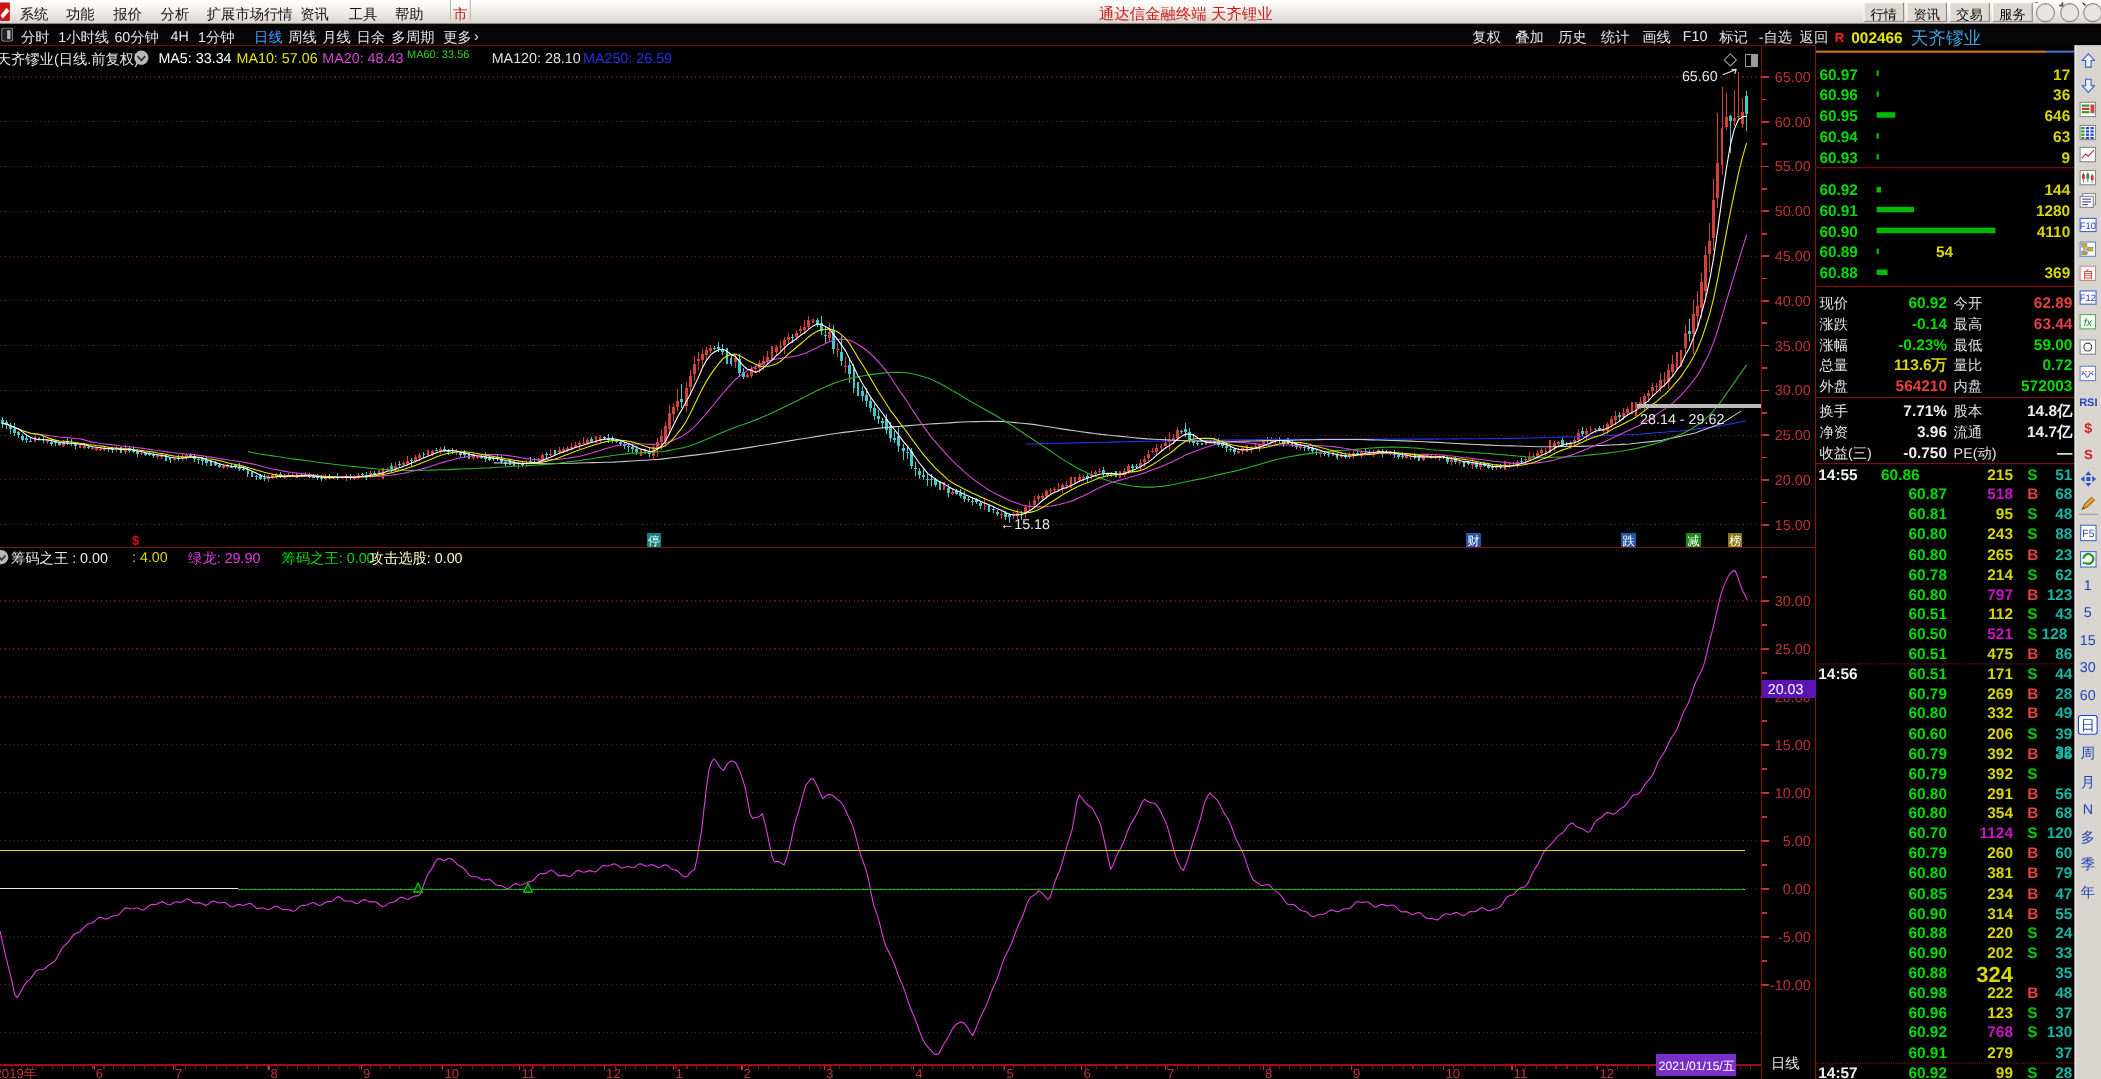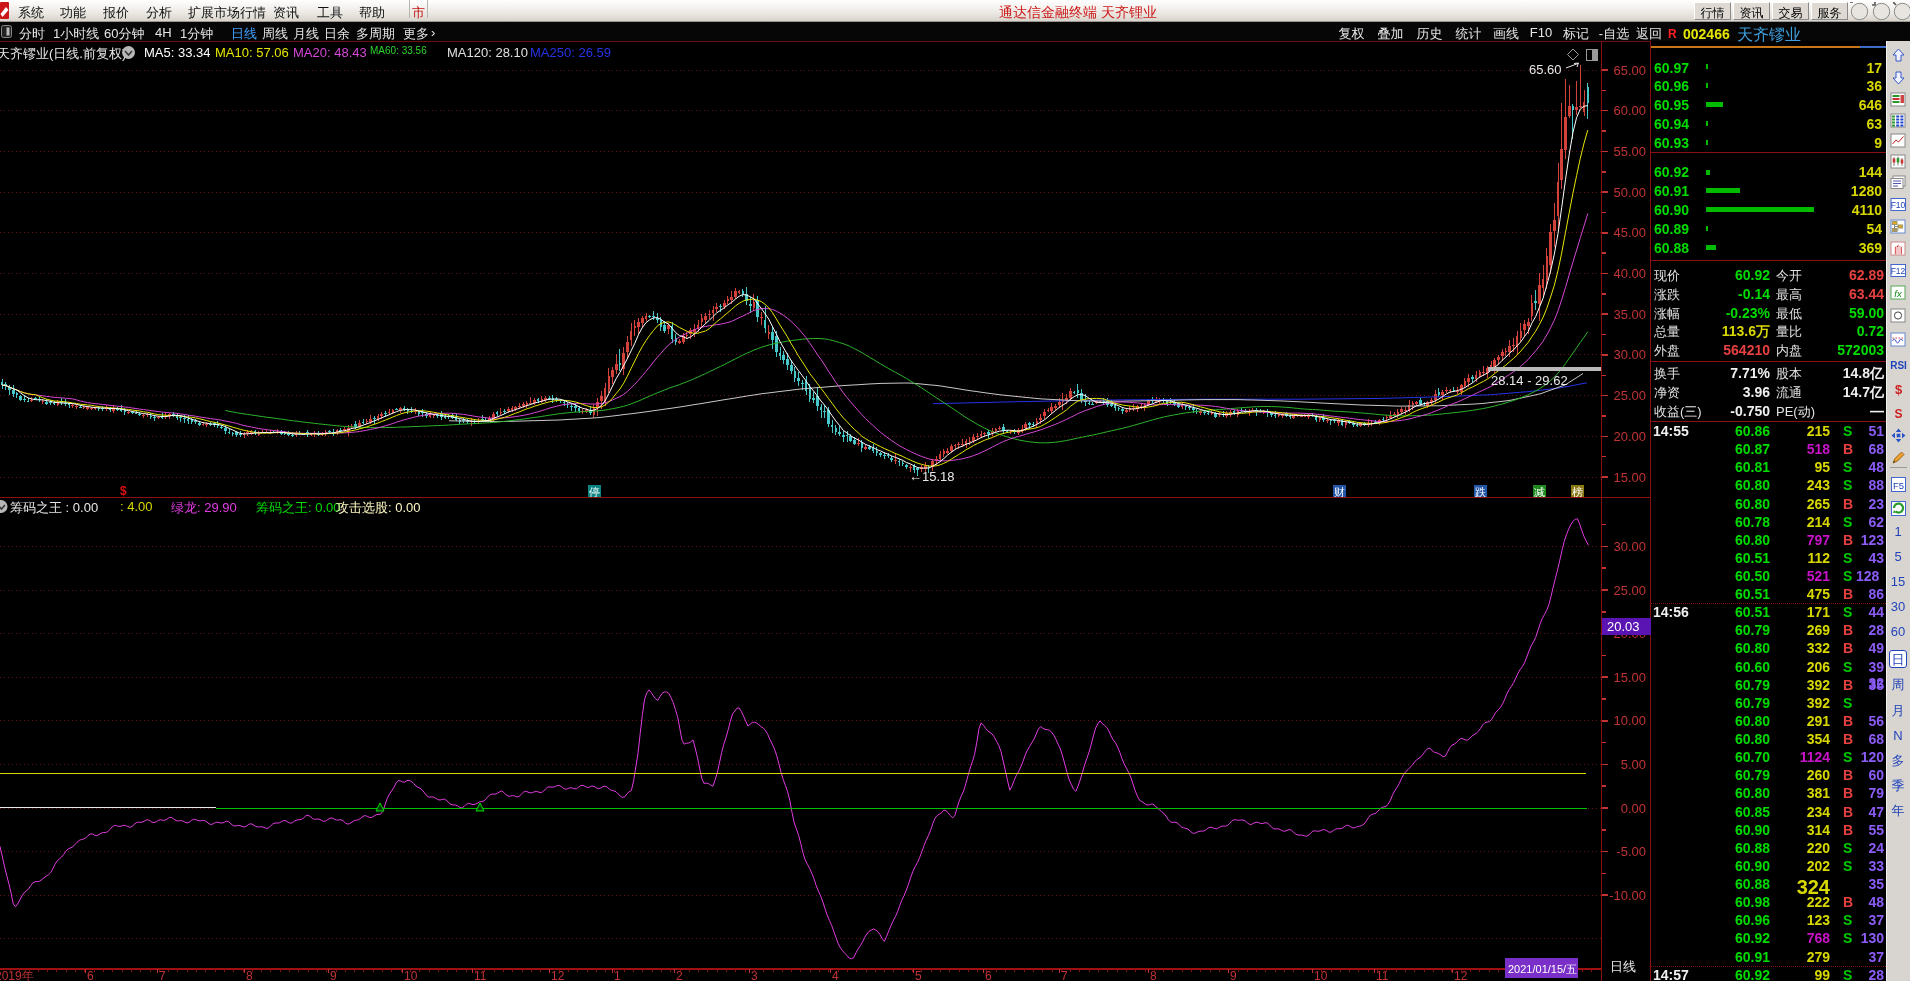--- a/index.html
+++ b/index.html
@@ -5,21 +5,21 @@
 html,body{width:1910px;height:981px;overflow:hidden;background:#000;
  font-family:"Liberation Sans",sans-serif;-webkit-font-smoothing:none}
 .abs{position:absolute}
 #menubar{position:absolute;left:0;top:0;width:1910px;height:22px;
  background:linear-gradient(#ffffff,#ece9e4 60%,#d8d4cd);border-bottom:1px solid #9a9690}
 .mi{position:absolute;top:4px;font-size:13px;color:#111}
 #tb2{position:absolute;left:0;top:22px;width:1910px;height:19px;background:#060606}
 .t2{position:absolute;top:3px;font-size:13px;color:#e6e6e6;white-space:nowrap}
 .qp .lbl{color:#e2e2e2}
 .num{font-weight:bold}
-.G{color:#00dc00}.R{color:#e64040}.Y{color:#d8d800}.W{color:#f0f0f0}.M{color:#c814c8}.Gr{color:#8b5cf6}
+.G{color:#00dc00}.R{color:#e64040}.Y{color:#d8d800}.W{color:#f0f0f0}.M{color:#c814c8}.Gr{color:#14b8a6}
 </style></head><body>
 <div id="menubar">
 <svg class="abs" style="left:0;top:2px" width="14" height="18">
       <rect x="0" y="0" width="9" height="17" rx="1" fill="#cc1616"></rect>
       <path d="M0.5 12 L6 5 L8.5 8 L2.5 15 Z" fill="#fff"></path>
     </svg>
 <div class="mi" style="left:18px">系统</div>
 <div class="mi" style="left:60px">功能</div>
 <div class="mi" style="left:103px">报价</div>
 <div class="mi" style="left:146px">分析</div>
@@ -220,21 +220,21 @@
 <div class="abs" style="left:1706px;top:170px;width:4px;height:5px;background:#00bb00"></div>
 <div class="abs num" style="left:1760px;top:164px;width:122px;text-align:right;font-size:14px;color:#d8d800">144</div>
 <div class="abs num" style="left:1654px;top:183px;font-size:14px;color:#00dc00">60.91</div>
 <div class="abs" style="left:1706px;top:188px;width:34px;height:5px;background:#00bb00"></div>
 <div class="abs num" style="left:1760px;top:183px;width:122px;text-align:right;font-size:14px;color:#d8d800">1280</div>
 <div class="abs num" style="left:1654px;top:202px;font-size:14px;color:#00dc00">60.90</div>
 <div class="abs" style="left:1706px;top:207px;width:108px;height:5px;background:#00bb00"></div>
 <div class="abs num" style="left:1760px;top:202px;width:122px;text-align:right;font-size:14px;color:#d8d800">4110</div>
 <div class="abs num" style="left:1654px;top:221px;font-size:14px;color:#00dc00">60.89</div>
 <div class="abs" style="left:1706px;top:226px;width:2px;height:5px;background:#00bb00"></div>
-<div class="abs num" style="left:1760px;top:221px;width:122px;text-align:right;font-size:14px;color:#d8d800">54</div>
+<div class="abs num" style="left:1760px;top:221px;width:122px;text-align:left;font-size:14px;color:#d8d800">54</div>
 <div class="abs num" style="left:1654px;top:240px;font-size:14px;color:#00dc00">60.88</div>
 <div class="abs" style="left:1706px;top:245px;width:10px;height:5px;background:#00bb00"></div>
 <div class="abs num" style="left:1760px;top:240px;width:122px;text-align:right;font-size:14px;color:#d8d800">369</div>
 <div class="abs" style="left:1651px;top:152px;width:235px;height:1px;background:#8b1010"></div>
 <div class="abs" style="left:1651px;top:260px;width:235px;height:1px;background:#8b1010"></div>
 <div class="abs lbl" style="left:1654px;top:267.0px;font-size:13px;color:#e2e2e2">现价</div>
     <div class="abs num G" style="left:1690px;top:267.0px;width:80px;text-align:right;font-size:14px">60.92</div>
     <div class="abs lbl" style="left:1776px;top:267.0px;font-size:13px;color:#e2e2e2">今开</div>
     <div class="abs num R" style="left:1800px;top:267.0px;width:84px;text-align:right;font-size:14px">62.89</div>
 <div class="abs lbl" style="left:1654px;top:285.8px;font-size:13px;color:#e2e2e2">涨跌</div>
@@ -261,21 +261,21 @@
 <div class="abs lbl" style="left:1654px;top:383.8px;font-size:13px;color:#e2e2e2">净资</div>
     <div class="abs num W" style="left:1690px;top:383.8px;width:80px;text-align:right;font-size:14px">3.96</div>
     <div class="abs lbl" style="left:1776px;top:383.8px;font-size:13px;color:#e2e2e2">流通</div>
     <div class="abs num W" style="left:1800px;top:383.8px;width:84px;text-align:right;font-size:14px">14.7亿</div>
 <div class="abs lbl" style="left:1654px;top:402.6px;font-size:13px;color:#e2e2e2">收益(三)</div>
     <div class="abs num W" style="left:1690px;top:402.6px;width:80px;text-align:right;font-size:14px">-0.750</div>
     <div class="abs lbl" style="left:1776px;top:402.6px;font-size:13px;color:#e2e2e2">PE(动)</div>
     <div class="abs num W" style="left:1800px;top:402.6px;width:84px;text-align:right;font-size:14px">—</div>
 <div class="abs" style="left:1651px;top:421px;width:235px;height:1px;background:#8b1010"></div>
 <div class="abs num" style="left:1653px;top:423.0px;font-size:14px;color:#f0f0f0">14:55</div>
-<div class="abs num G" style="left:1710px;top:423.0px;width:60px;text-align:right;font-size:14px">60.86</div>
+<div class="abs num G" style="left:1710px;top:423.0px;width:60px;text-align:left;font-size:14px">60.86</div>
 <div class="abs num Y" style="left:1776px;top:423.0px;width:54px;text-align:right;font-size:14px">215</div>
 <div class="abs num" style="left:1843px;top:423.0px;font-size:14px;color:#00cc00">S</div>
 <div class="abs num Gr" style="left:1856px;top:423.0px;width:28px;text-align:right;font-size:14px">51</div>
 <div class="abs num G" style="left:1710px;top:441.1px;width:60px;text-align:right;font-size:14px">60.87</div>
 <div class="abs num M" style="left:1776px;top:441.1px;width:54px;text-align:right;font-size:14px">518</div>
 <div class="abs num" style="left:1843px;top:441.1px;font-size:14px;color:#e64040">B</div>
 <div class="abs num Gr" style="left:1856px;top:441.1px;width:28px;text-align:right;font-size:14px">68</div>
 <div class="abs num G" style="left:1710px;top:459.2px;width:60px;text-align:right;font-size:14px">60.81</div>
 <div class="abs num Y" style="left:1776px;top:459.2px;width:54px;text-align:right;font-size:14px">95</div>
 <div class="abs num" style="left:1843px;top:459.2px;font-size:14px;color:#00cc00">S</div>

